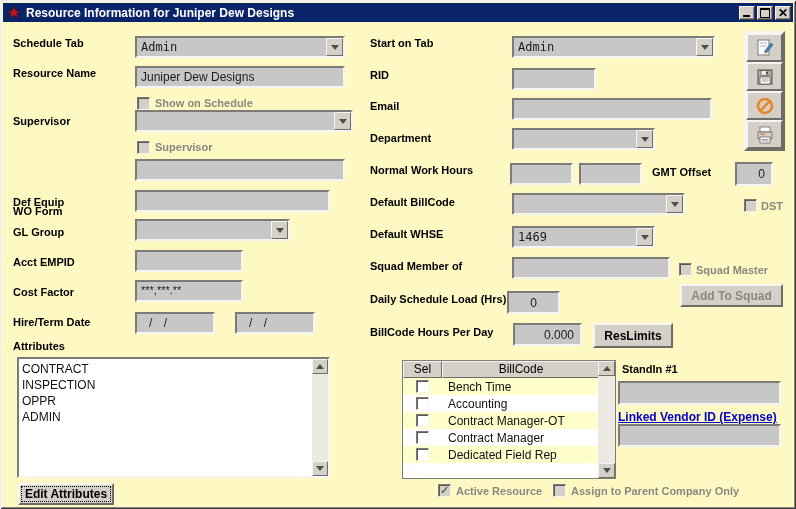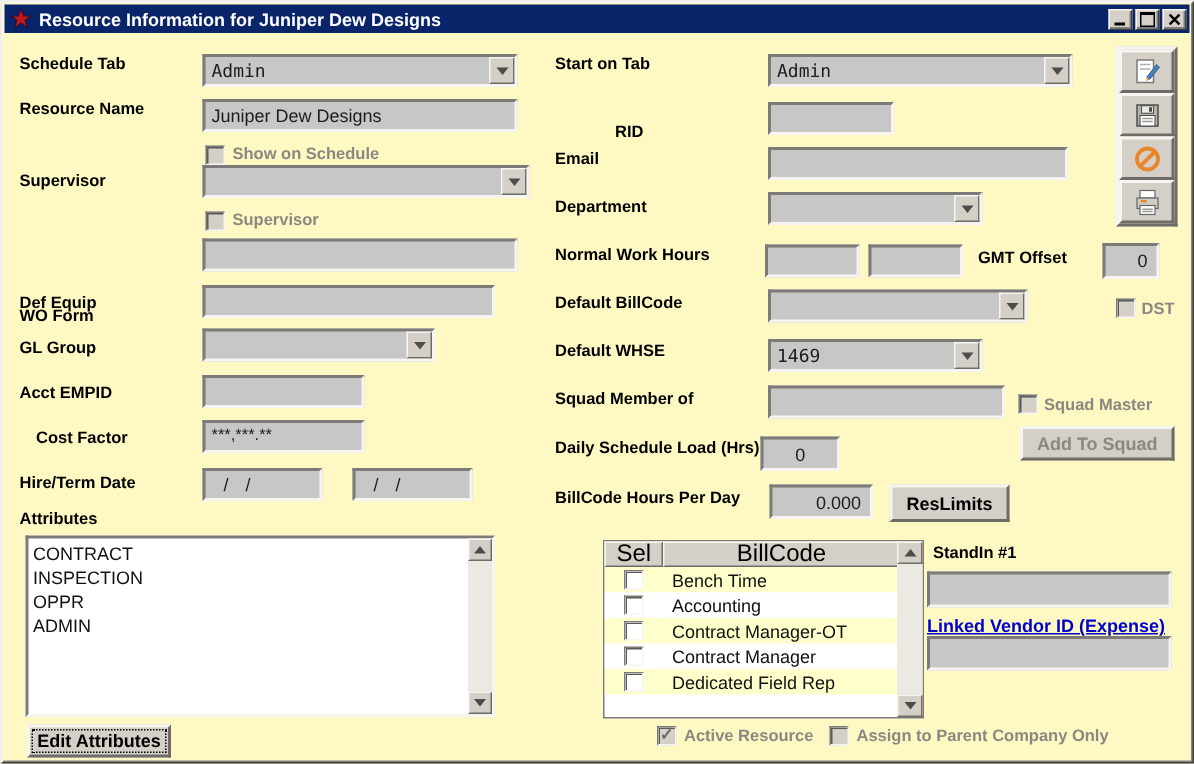--- a/index.html
+++ b/index.html
@@ -84,21 +84,21 @@
   .sbtn.up{top:0;} .sbtn.down{bottom:0;}
   .tri-up{width:0;height:0;border:4px solid transparent;border-bottom:5px solid #4d4d4d;margin-bottom:4px;}
   .tri-down{width:0;height:0;border:4px solid transparent;border-top:5px solid #4d4d4d;margin-top:4px;}
 
   .bctable{
     position:absolute;left:402px;top:360px;width:214px;height:119px;box-sizing:border-box;
     border:1px solid #7d7b77;background:#fff;
   }
   .bchead{position:absolute;left:0;top:0;height:17px;display:flex;}
   .bchead .hc{
-    background:#d4d0c8;box-sizing:border-box;font-size:16px;color:#000;text-align:center;
+    background:#d4d0c8;box-sizing:border-box;font-size:12px;color:#000;text-align:center;
     border:1px solid;border-color:#f6f5f2 #6e6c66 #6e6c66 #f6f5f2;line-height:15px;
   }
   .bcrows{position:absolute;left:0;top:17px;width:197px;bottom:0;overflow:hidden;}
   .bcrow{height:17px;display:flex;align-items:center;font-size:12px;color:#111;position:relative;}
   .bcrow:nth-child(odd){background:#ffffcc;}
   .bcrow:nth-child(even){background:#ffffff;}
   .bcrow .rchk{position:static;margin-left:13px;flex:0 0 13px;}
   .bcrow .rtxt{margin-left:19px;white-space:nowrap;}
   .bctable .vscroll{width:17px;}
 
@@ -170,21 +170,21 @@
   <div class="field combo" style="left:135px;top:219px;width:155px;height:22px;">
     <span></span>
     <span class="arrowbtn">
         <span class="tri"></span>
       </span>
   </div>
 
   <div class="lbl" style="left:13px;top:256px;">Acct EMPID</div>
   <div class="field" style="left:135px;top:250px;width:108px;height:22px;"></div>
 
-  <div class="lbl" style="left:24px;top:286px;">Cost Factor</div>
+  <div class="lbl" style="left:13px;top:286px;">Cost Factor</div>
   <div class="field" style="left:135px;top:280px;width:108px;height:22px;font-size:11px;">***,***.**</div>
 
   <div class="lbl" style="left:13px;top:316px;">Hire/Term Date</div>
   <div class="field" style="left:135px;top:312px;width:80px;height:22px;padding-left:12px;letter-spacing:4px;">/ /</div>
   <div class="field" style="left:235px;top:312px;width:80px;height:22px;padding-left:12px;letter-spacing:4px;">/ /</div>
 
   <div class="lbl" style="left:13px;top:340px;">Attributes</div>
   <div class="listbox" style="left:17px;top:357px;width:313px;height:121px;">
     <div class="items">
       <div>CONTRACT</div>
@@ -204,21 +204,21 @@
   <div class="btn focus" style="left:18px;top:483px;width:96px;height:22px;">Edit Attributes</div>
 
   <div class="lbl" style="left:370px;top:37px;">Start on Tab</div>
   <div class="field combo mono" style="left:512px;top:36px;width:203px;height:22px;">
     <span>Admin</span>
     <span class="arrowbtn">
         <span class="tri"></span>
       </span>
   </div>
 
-  <div class="lbl" style="left:370px;top:82px;margin-left:40px;">RID</div>
+  <div class="lbl" style="left:370px;top:69px;">RID</div>
   <div class="field" style="left:512px;top:68px;width:84px;height:22px;"></div>
 
   <div class="lbl" style="left:370px;top:100px;">Email</div>
   <div class="field" style="left:512px;top:98px;width:200px;height:22px;"></div>
 
   <div class="lbl" style="left:370px;top:132px;">Department</div>
   <div class="field combo" style="left:512px;top:128px;width:143px;height:22px;">
     <span></span>
     <span class="arrowbtn">
         <span class="tri"></span>

